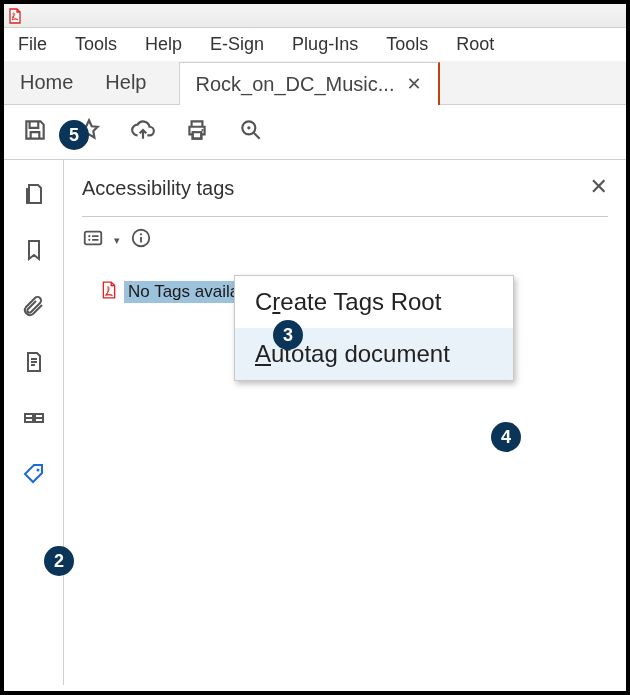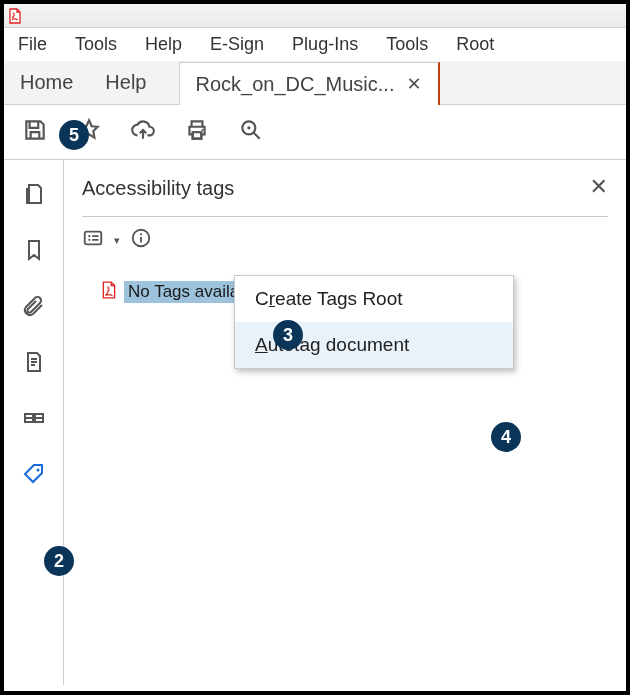--- a/index.html
+++ b/index.html
@@ -21,21 +21,21 @@
   .panel { flex: 1; padding: 14px 18px; position: relative; }
   .panel-header { display: flex; justify-content: space-between; align-items: flex-end; font-size: 20px; color: #333; }
   .panel-close { font-size: 22px; color: #555; cursor: pointer; }
   .panel-divider { height: 1px; background: #c8c8c8; margin: 16px 0 10px; }
   .panel-tools { display: flex; align-items: center; gap: 10px; color: #555; }
   .panel-tools svg { width: 22px; height: 22px; }
   .tag-row { display: flex; align-items: center; margin: 28px 0 0 18px; }
   .tag-row .pdf-icon { margin-right: 6px; }
   .tag-label { background: #9cc2dc; padding: 1px 4px; font-size: 17px; color: #1a1a1a; }
   .ctx-menu { position: absolute; top: 115px; left: 170px; width: 280px; background: #fff; border: 1px solid #c8c8c8; box-shadow: 2px 3px 6px rgba(0,0,0,0.25); }
-  .ctx-item { padding: 12px 20px; font-size: 19px; color: #222; cursor: pointer; }
+  .ctx-item { padding: 12px 20px; font-size: 24px; color: #222; cursor: pointer; }
   .ctx-item.hl { background: #e9f2f9; }
   .ctx-item .ul { text-decoration: underline; }
   .badge { position: absolute; width: 30px; height: 30px; border-radius: 50%; background: #0b3558; color: #fff; font-weight: bold; font-size: 18px; display: flex; align-items: center; justify-content: center; z-index: 50; }
   .b2 { left: 40px; top: 542px; }
   .b3 { left: 269px; top: 316px; }
   .b4 { left: 487px; top: 418px; }
   .b5 { left: 55px; top: 116px; }
   .stroke-gray { stroke:#555; fill:none; stroke-width:2; }
 </style>
 </head>

